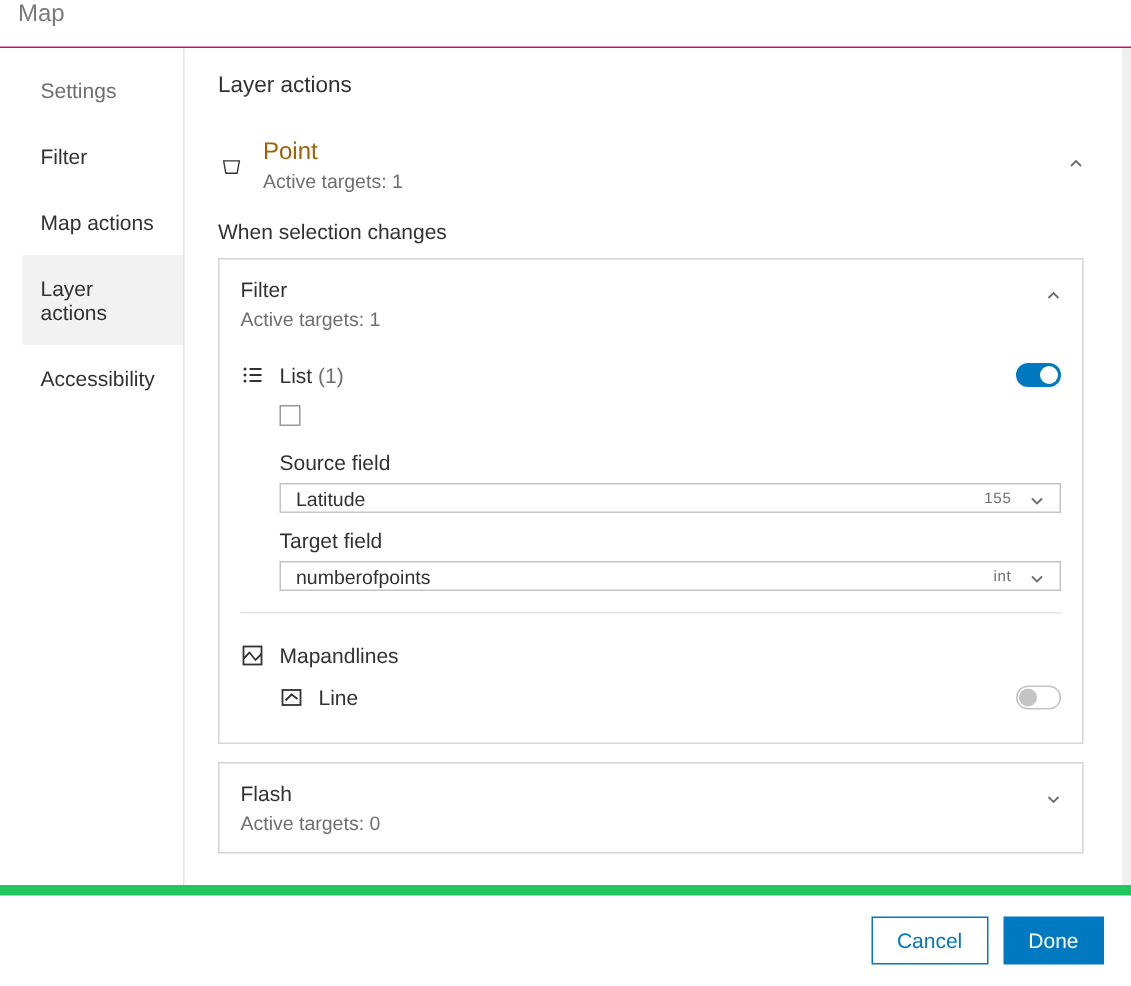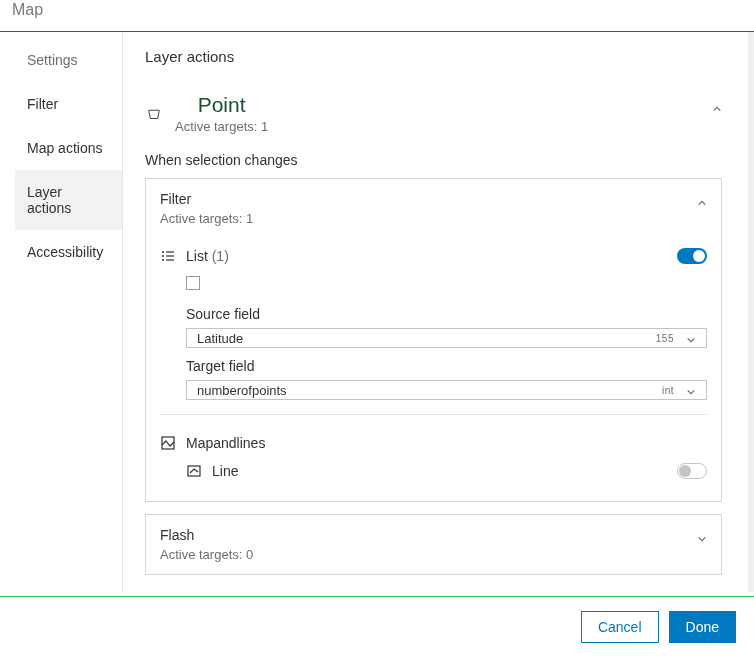--- a/index.html
+++ b/index.html
@@ -8,21 +8,21 @@
 .body { display: flex; height: 560px; padding-left: 15px; }
 .sidebar { width: 108px; border-right: 1px solid #e4e4e4; padding-top: 6px; }
 .sidebar-item { padding: 14px 12px; font-size: 14px; color: #323232; cursor: pointer; }
 .sidebar-item.active { background: #f2f2f2; }
 .sidebar-item.label { color: #6e6e6e; cursor: default; }
 .main { flex: 1; padding: 16px 26px 16px 22px; overflow-y: auto; border-right: 6px solid #f0f0f0; }
 .page-title { font-size: 15px; color: #323232; margin-bottom: 28px; }
 .layer-block { margin-bottom: 12px; }
 .layer-header { display: flex; align-items: center; gap: 12px; position: relative; padding-right: 20px; }
 .layer-header .chev { position: absolute; right: 0; top: 8px; }
-.layer-title { font-size: 21px; color: #14532d; text-align: center; }
+.layer-title { font-size: 16px; color: #a16207; }
 .layer-sub { font-size: 13px; color: #6e6e6e; margin-top: 2px; }
 .section-label { font-size: 14px; color: #323232; margin: 18px 0 10px; }
 .card { border: 1px solid #d6d6d6; margin-bottom: 12px; }
 .card-header { padding: 12px 14px; position: relative; }
 .card-header .chev { position: absolute; right: 14px; top: 16px; }
 .card-title { font-size: 14px; color: #323232; }
 .card-sub { font-size: 13px; color: #6e6e6e; margin-top: 4px; }
 .card-body { padding: 4px 14px 16px; }
 .row { display: flex; align-items: center; gap: 10px; padding: 6px 0; position: relative; }
 .row-inset { margin-left: 26px; }
@@ -32,21 +32,21 @@
 .toggle.on { background: #0079c1; }
 .toggle.on::after { content: ""; position: absolute; right: 2px; top: 2px; width: 12px; height: 12px; border-radius: 50%; background: #fff; }
 .toggle.off { background: #fff; border: 1px solid #c4c4c4; }
 .toggle.off::after { content: ""; position: absolute; left: 1px; top: 1px; width: 12px; height: 12px; border-radius: 50%; background: #c4c4c4; }
 .checkbox { width: 14px; height: 14px; border: 1px solid #9a9a9a; display: inline-block; cursor: pointer; flex-shrink: 0; }
 .field-label { font-size: 14px; color: #323232; margin: 10px 0 6px; }
 .select { border: 1px solid #c4c4c4; height: 20px; display: flex; align-items: center; padding: 0 10px; position: relative; cursor: pointer; font-size: 13px; color: #323232; }
 .select .type-badge { position: absolute; right: 32px; font-size: 10px; color: #6e6e6e; letter-spacing: 0.5px; }
 .select .chev { position: absolute; right: 10px; }
 .divider { height: 1px; background: #e4e4e4; margin: 14px 0; }
-.footer { position: absolute; bottom: 0; left: 0; right: 0; border-top: 1px solid #22c55e; padding: 14px 18px; display: flex; justify-content: flex-end; gap: 10px; background: #fff; }
+.footer { position: absolute; bottom: 0; left: 0; right: 0; border-top: 7px solid #22c55e; padding: 14px 18px; display: flex; justify-content: flex-end; gap: 10px; background: #fff; }
 .btn { padding: 7px 16px; font-size: 14px; cursor: pointer; border: 1px solid transparent; }
 .btn-secondary { background: #fff; border-color: #0079c1; color: #0079c1; }
 .btn-primary { background: #0079c1; color: #fff; }
 .chev { width: 10px; height: 10px; display: inline-block; }
 .chev svg { width: 100%; height: 100%; stroke: #6e6e6e; stroke-width: 1.5; fill: none; }
 .ico { width: 18px; height: 18px; flex-shrink: 0; }
 .ico svg { width: 100%; height: 100%; stroke: #323232; stroke-width: 1.2; fill: none; }
 .ico-sm { width: 16px; height: 16px; }
 </style>
 </head>

